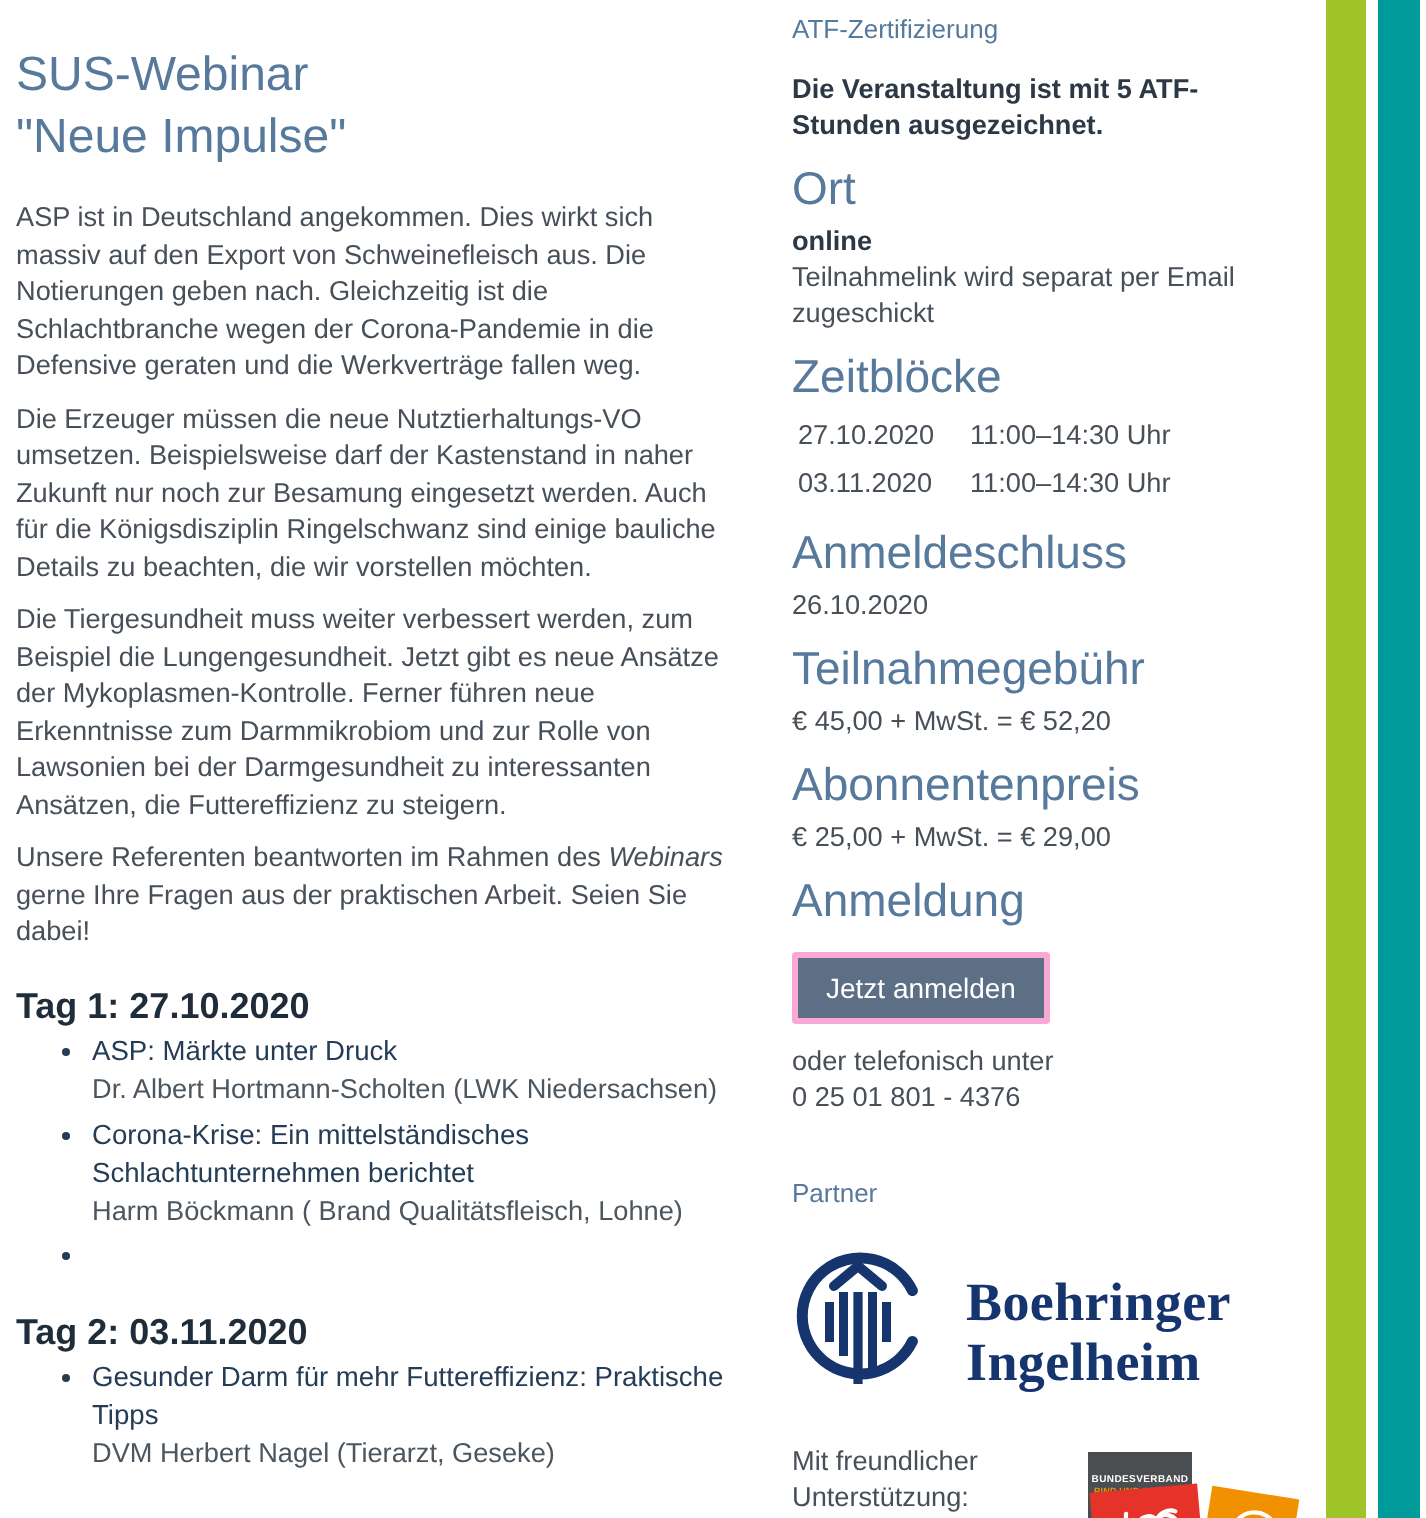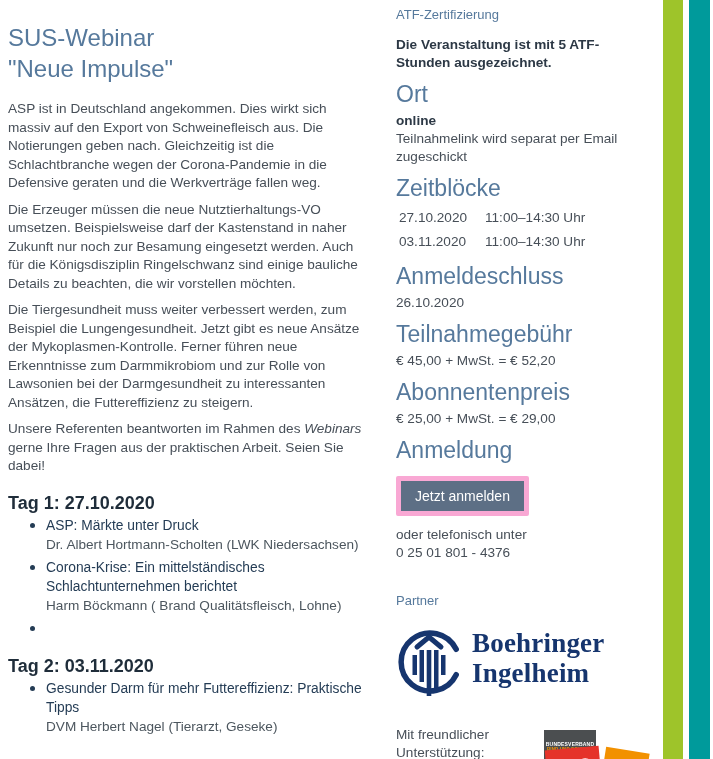--- a/index.html
+++ b/index.html
@@ -32,26 +32,26 @@
   .h-big{font-size:23px;font-weight:400;color:#56799c;line-height:27px;margin:9px 0 4px 0;}
   .rc-text{font-size:13.6px;line-height:18px;color:#474f58;margin:4px 0 0 0;}
   .rc-text.bold{font-weight:700;color:#2c3845;}
   .rc-text .bold-line{font-weight:700;color:#2c3845;}
   .atf-text{margin-top:10px;}
   .zeit-rows{margin:4px 0 0 0;}
   .zeit-row{display:flex;font-size:13.6px;line-height:18px;color:#474f58;padding:3px 0 3px 3px;}
   .zeit-date{width:86px;}
   .register-btn{
     display:inline-block;margin:8px 0 2px 0;padding:7px 14px;
-    background:#5d6f85;border:5px solid #f9a8d4;border-radius:2px;
+    background:#5d6f85;border:3px solid #f9a8d4;border-radius:2px;
     color:#ffffff;font-size:14px;font-family:"Liberation Sans", sans-serif;cursor:pointer;
   }
   .phone-block{margin-top:8px;}
   .partner-heading{margin-top:28px;}
-  .bi-logo{display:flex;align-items:flex-start;gap:10px;margin-top:16px;}
+  .bi-logo{display:flex;align-items:flex-end;gap:21px;margin-top:16px;}
   .bi-emblem{width:66px;height:72px;flex:0 0 auto;}
   .bi-name{
     font-family:"Liberation Serif", serif;font-weight:600;color:#16356e;
     font-size:27px;line-height:30px;letter-spacing:0.2px;
   }
   .support-row{display:flex;justify-content:space-between;align-items:flex-start;margin-top:26px;}
   .support-text{font-size:13.6px;line-height:18px;color:#474f58;margin:0;}
 
   
   .brs-logo{position:relative;width:108px;height:76px;flex:0 0 auto;margin-top:2px;}

